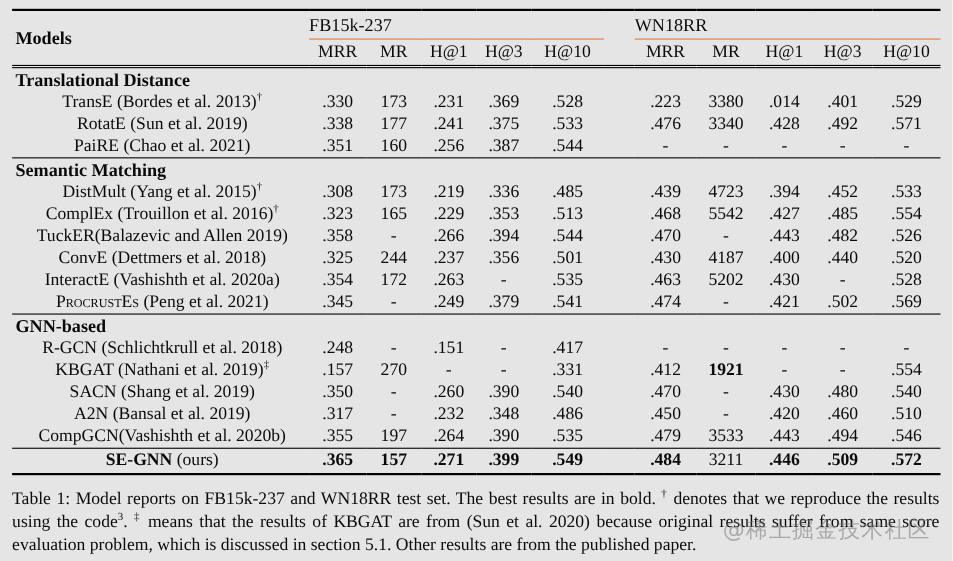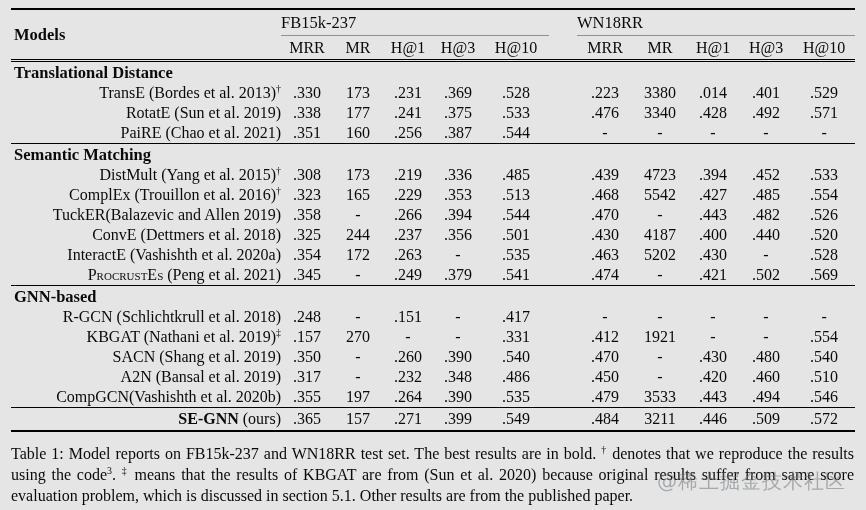--- a/index.html
+++ b/index.html
@@ -54,23 +54,23 @@
   }
   th.spacer-metric { border-bottom: 3px double #000; }
   td.section-title {
     font-weight: bold;
     font-size: 16.5px;
     text-align: left;
     padding-left: 3px;
     border-top: 1px solid #000;
     height: 21px; line-height: 21px; margin-left: 31px;
   }
-  td.model-cell { text-align: right; padding-left: 3px; }
+  td.model-cell { text-align: center; padding-left: 3px; }
   td.num { text-align: center; }
-  td.num.bold { font-weight: normal; }
+  td.num.bold { font-weight: bold; }
   tr.final-row td { border-top: 1px solid #000; height: 22px; line-height: 22px; }
   .sc { font-variant: small-caps; }
   sup { font-size: 0.62em; line-height: 0; }
   b { font-weight: bold; }
   p.caption {
     width: 843px;
     margin-top: 11px;
     font-size: 16px;
     line-height: 21px;
     text-align: justify;

